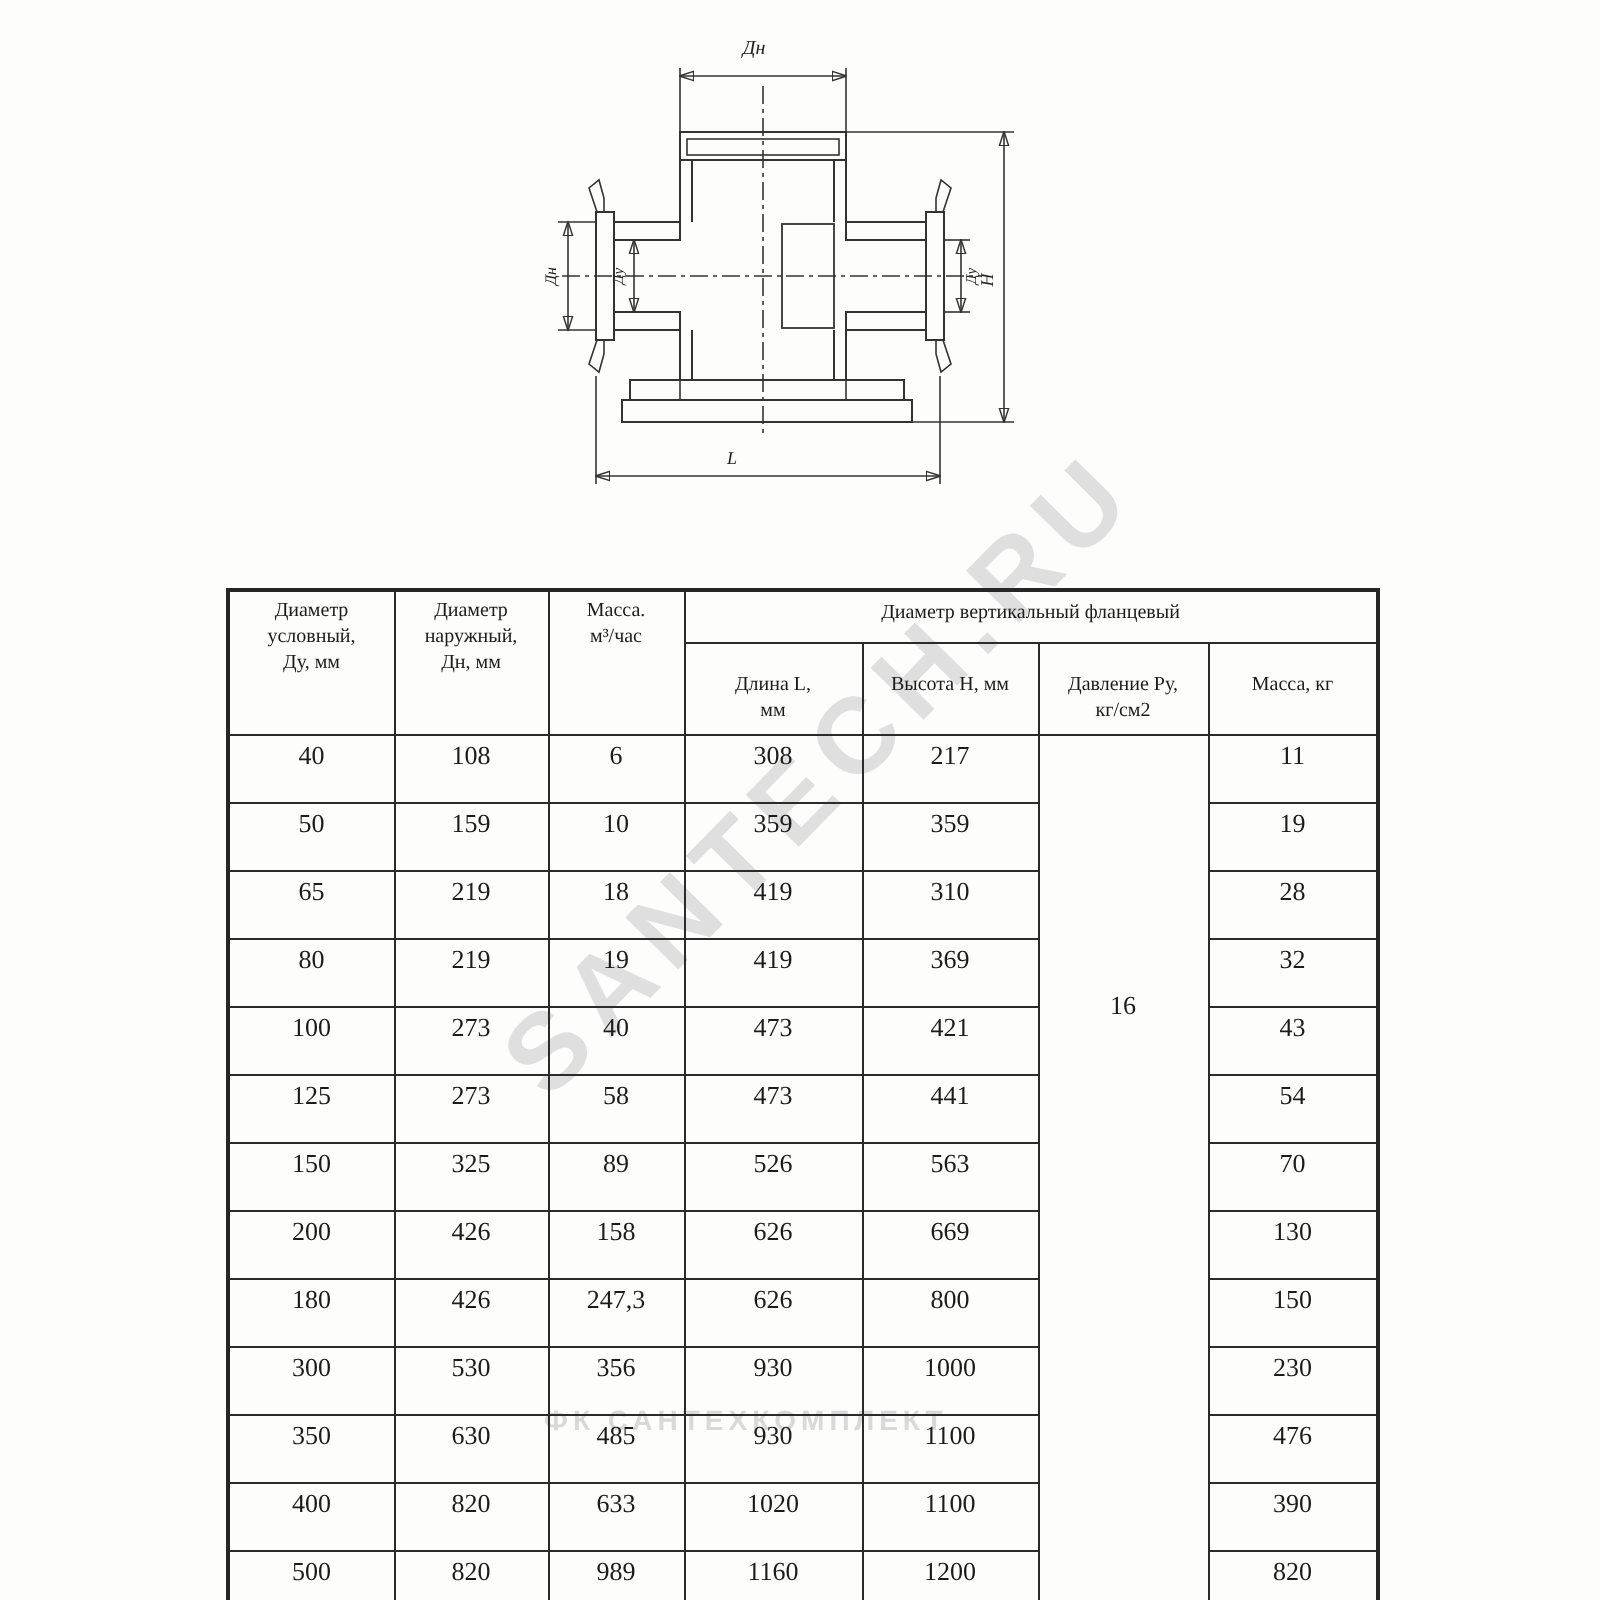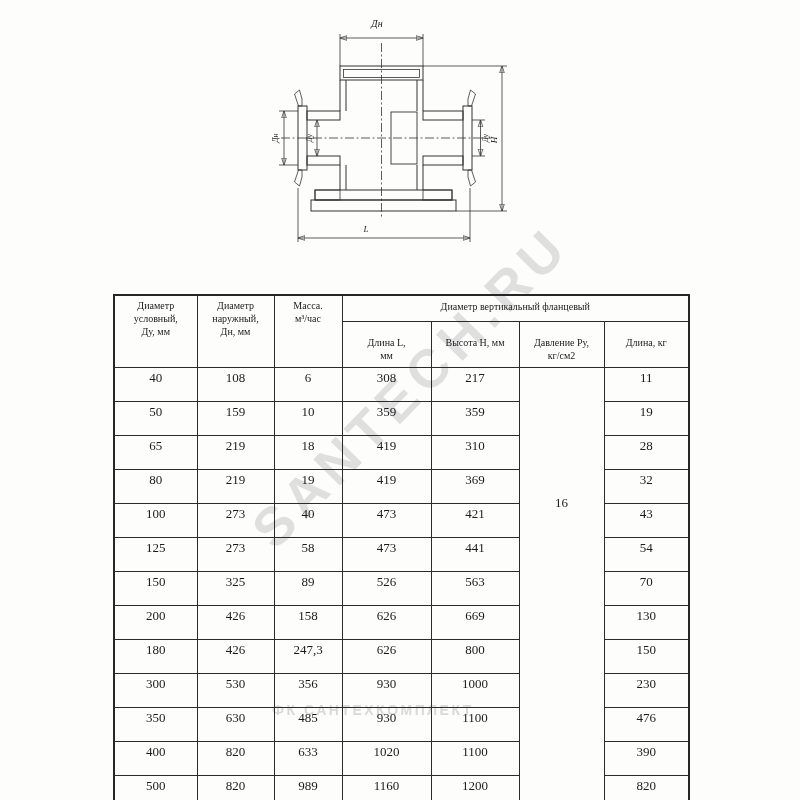--- a/index.html
+++ b/index.html
@@ -179,21 +179,21 @@
         <th rowspan="2">Масса.
 м³/час</th>
         <th colspan="4" class="group">Диаметр вертикальный фланцевый</th>
       </tr>
       <tr>
         <th>Длина L,
 мм</th>
         <th>Высота Н, мм</th>
         <th>Давление Ру,
 кг/см2</th>
-        <th>Длина, кг</th>
+        <th>Масса, кг</th>
       </tr>
     </thead>
     <tbody>
         <tr>
           <td>40</td>
           <td>108</td>
           <td>6</td>
           <td>308</td>
           <td>217</td>
           <td rowspan="13" class="pressure-cell">16</td>

